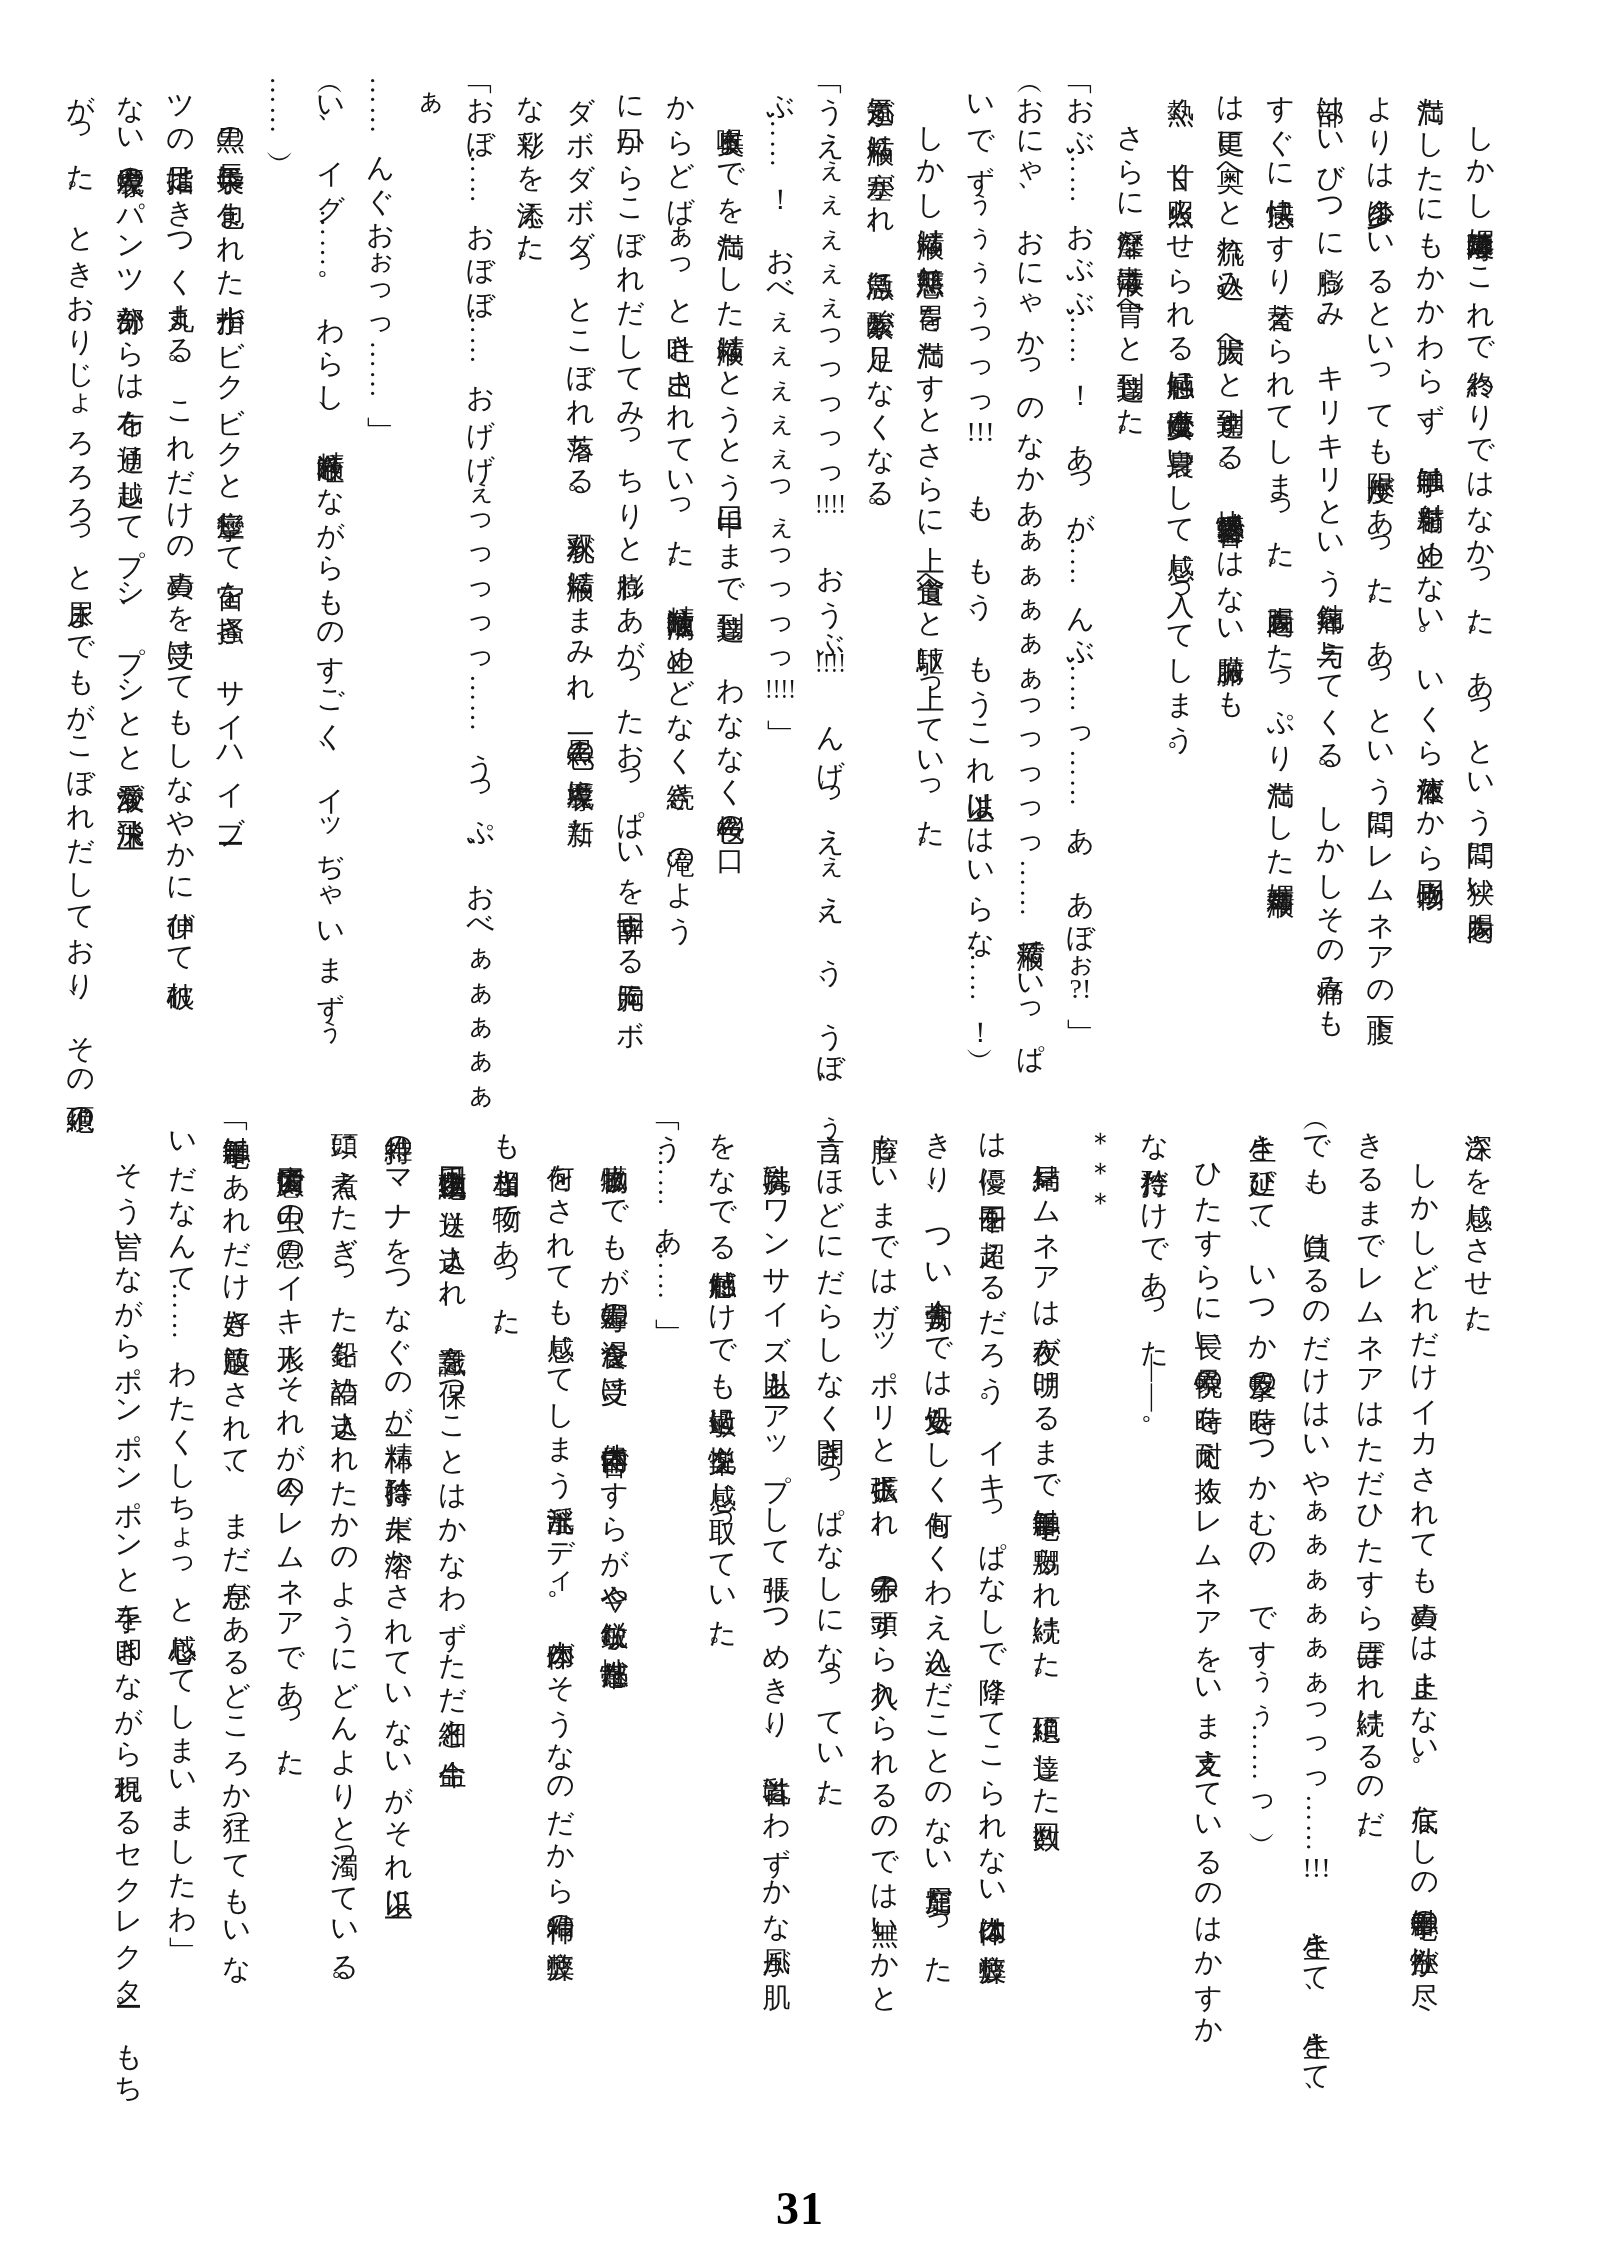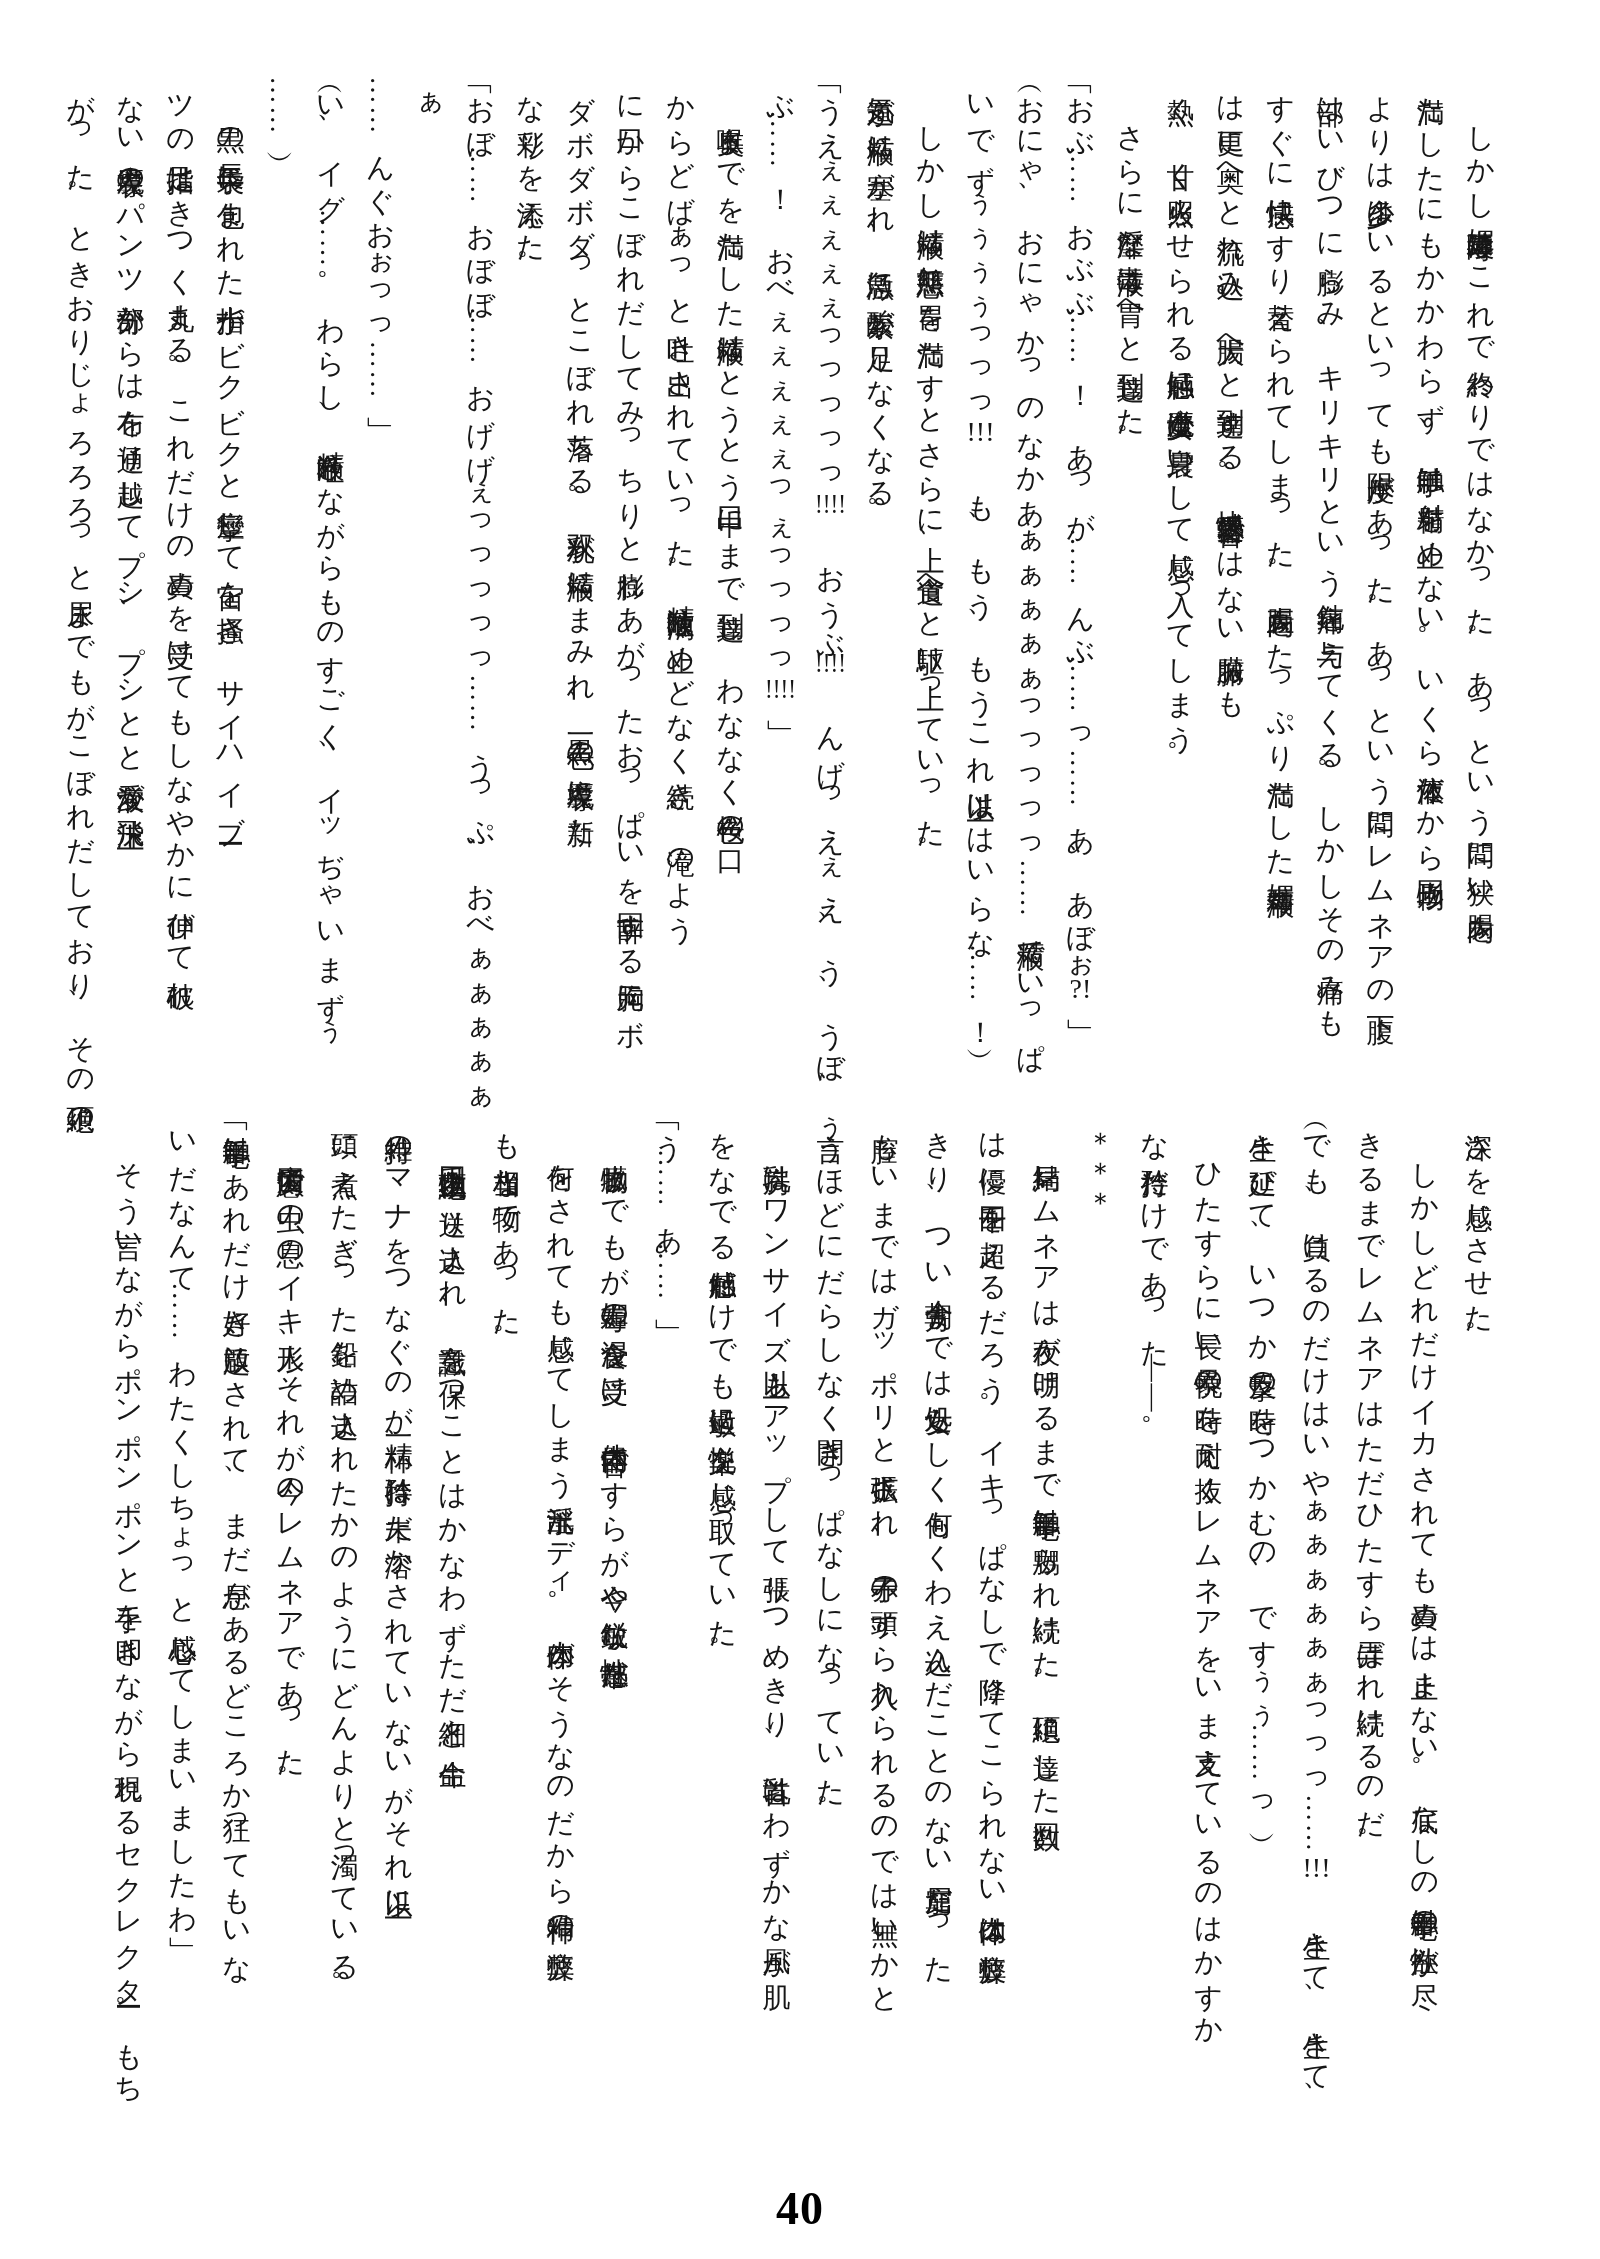--- a/index.html
+++ b/index.html
@@ -102,13 +102,13 @@
 　何をされても感じてしまう淫乱ボディ。肉体がそうなのだから精神の疲弊
 も相当な物であった。
 　千回以上物絶頂に送り込まれ、意識を保つことはかなわずただ細々と生命
 維持のマナをつなぐのが精一杯、矜持は未だ溶かされていないがそれ以上に
 頭に煮えたぎった鉛を詰め込まれたかのようにどんよりと濁っている。
 　疲労困憊で虫の息のイキ人形、それが今のレムネアであった。
 「触手竜にあれだけ好き放題にされて、まだ息があるどころか狂ってもいな
 いだなんて……わたくしちょっと感心してしまいましたわ」
 　そう言いながらポンポンポンと手を叩きながら現れるセクレクター。もち</div>
 
-<div class="page-number">40</div>
+<div class="page-number">31</div>
 
 </body></html>

